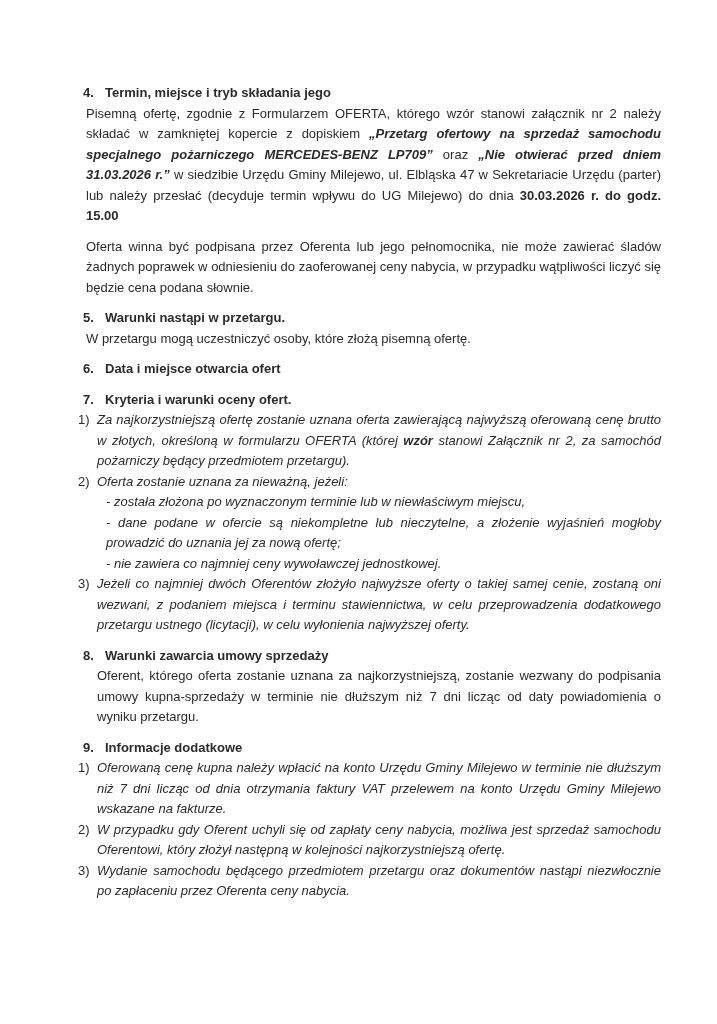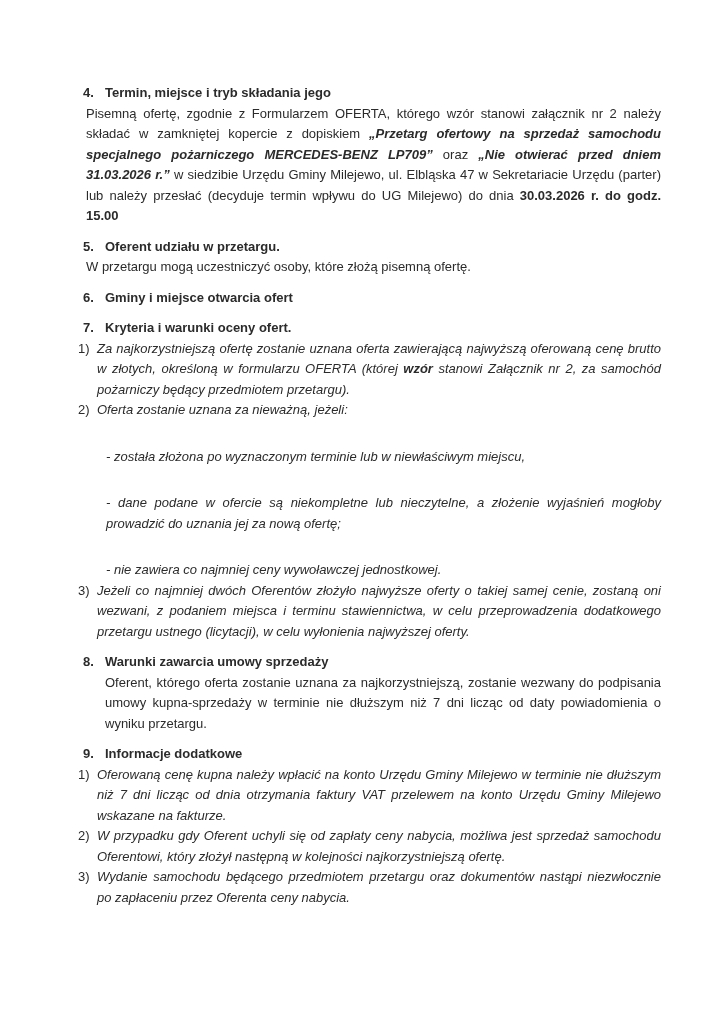--- a/index.html
+++ b/index.html
@@ -27,51 +27,52 @@
   .section { margin-top: 10px; }
   .section:first-child { margin-top: 0; }
   .heading {
     display: flex;
     font-weight: bold;
     text-align: left;
   }
   .heading .num { width: 22px; flex-shrink: 0; }
   .para { margin-left: 3px; }
   .para.gap { margin-top: 10px; }
-  .para.hang { margin-left: 22px; }
+  .para.hang { margin-left: 14px; }
   .item { display: flex; margin-left: -5px; }
   .item .marker { width: 19px; flex-shrink: 0; }
   .item .itext { flex: 1; text-align: justify; font-style: italic; }
-  .subline { margin-left: 9px; text-align: justify; margin-top: 26px; }
+  .subline { margin-left: 9px; text-align: justify; }
   .b { font-weight: bold; }
   .i { font-style: italic; }
 </style>
 </head>
 <body>
 
 <div class="page" style="background: rgb(255, 255, 255); color: rgb(43, 43, 43);">
   <div class="content">
       <div class="section">
         <div class="heading">
           <span class="num">4.</span>
           <span class="ttl">Termin, miejsce i tryb składania jego</span>
         </div>
         <div class="para"><span>Pisemną ofertę, zgodnie z Formularzem OFERTA, którego wzór stanowi załącznik nr 2 należy składać w zamkniętej kopercie z dopiskiem </span><span class="b i">„Przetarg ofertowy na sprzedaż samochodu specjalnego pożarniczego MERCEDES-BENZ LP709”</span><span> oraz </span><span class="b i">„Nie otwierać przed dniem 31.03.2026 r.”</span><span> w siedzibie Urzędu Gminy Milejewo, ul. Elbląska 47 w Sekretariacie Urzędu (parter) lub należy przesłać (decyduje termin wpływu do UG Milejewo) do dnia </span><span class="b ">30.03.2026 r. do godz. 15.00</span></div>
+        <div class="para gap"><span>Oferta winna być podpisana przez Oferenta lub jego pełnomocnika, nie może zawierać śladów żadnych poprawek w odniesieniu do zaoferowanej ceny nabycia, w przypadku wątpliwości liczyć się będzie cena podana słownie.</span></div>
       </div>
       <div class="section">
         <div class="heading">
           <span class="num">5.</span>
-          <span class="ttl">Oferent udziału w przetargu.</span>
+          <span class="ttl">Warunki nastąpi w przetargu.</span>
         </div>
         <div class="para"><span>W przetargu mogą uczestniczyć osoby, które złożą pisemną ofertę.</span></div>
       </div>
       <div class="section">
         <div class="heading">
           <span class="num">6.</span>
-          <span class="ttl">Gminy i miejsce otwarcia ofert</span>
+          <span class="ttl">Data i miejsce otwarcia ofert</span>
         </div>
       </div>
       <div class="section">
         <div class="heading">
           <span class="num">7.</span>
           <span class="ttl">Kryteria i warunki oceny ofert.</span>
         </div>
         <div class="item">
           <span class="marker">1)</span>
           <div class="itext"><span>Za najkorzystniejszą ofertę zostanie uznana oferta zawierającą najwyższą oferowaną cenę brutto w złotych, określoną w formularzu OFERTA (której </span><span class="b ">wzór</span><span> stanowi Załącznik nr 2, za samochód pożarniczy będący przedmiotem przetargu).</span></div>

